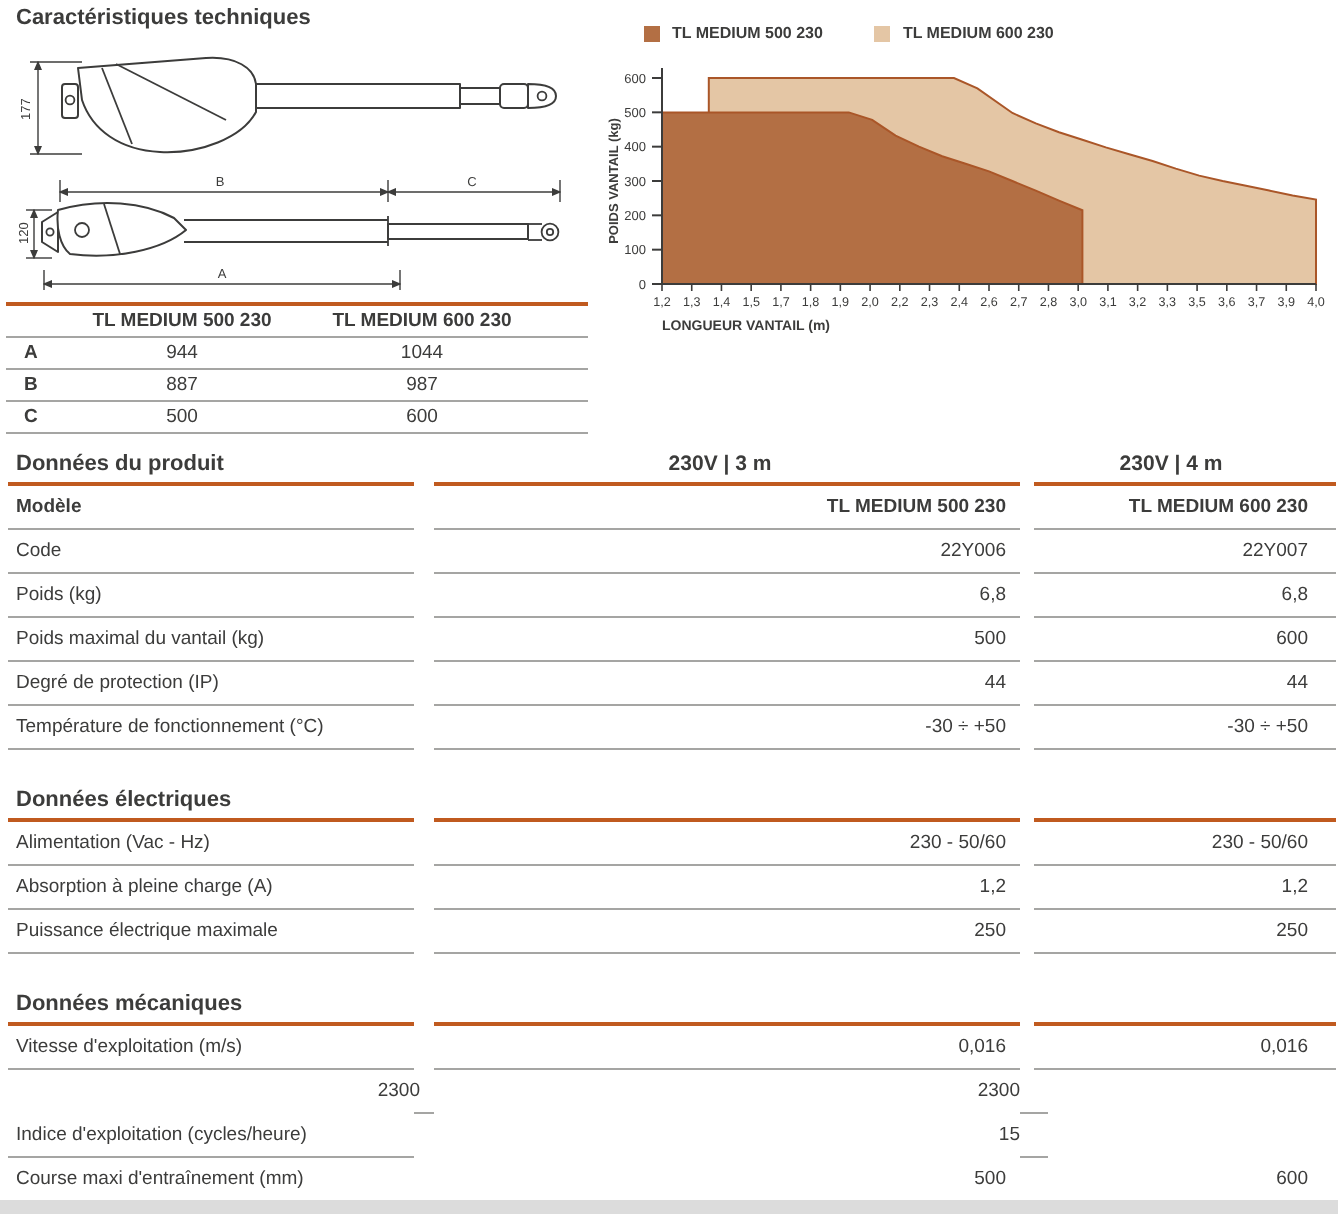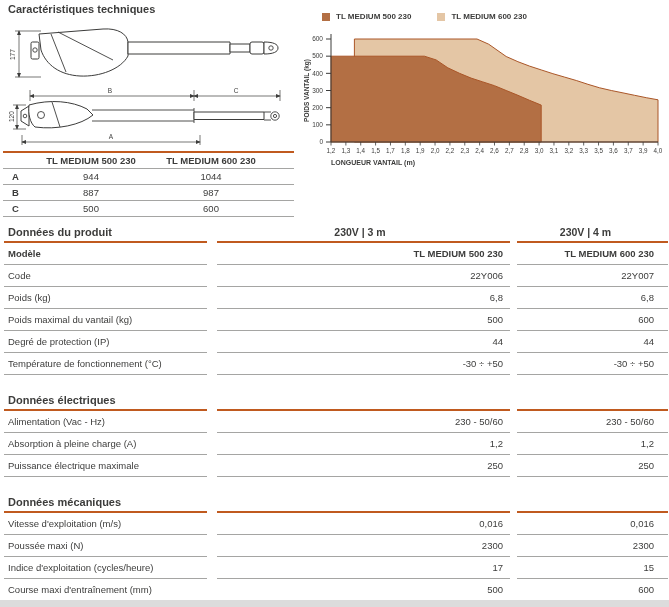--- a/index.html
+++ b/index.html
@@ -353,30 +353,28 @@
     </div>
   <div class="rows">
       <div class="grid5 row">
         <div class="cell lab">Vitesse d'exploitation (m/s)</div>
         <i></i>
         <div class="cell v c1">0,016</div>
         <i></i>
         <div class="cell v c2">0,016</div>
       </div>
       <div class="grid5 row">
-        <div class="cell lab">Poussée maxi (N)</div>
         <i></i>
         <div class="cell v c1">2300</div>
         <i></i>
         <div class="cell v c2">2300</div>
       </div>
       <div class="grid5 row">
         <div class="cell lab">Indice d'exploitation (cycles/heure)</div>
         <i></i>
-        <div class="cell v c1">17</div>
         <i></i>
         <div class="cell v c2">15</div>
       </div>
       <div class="grid5 row">
         <div class="cell lab">Course maxi d'entraînement (mm)</div>
         <i></i>
         <div class="cell v c1">500</div>
         <i></i>
         <div class="cell v c2">600</div>
       </div>

